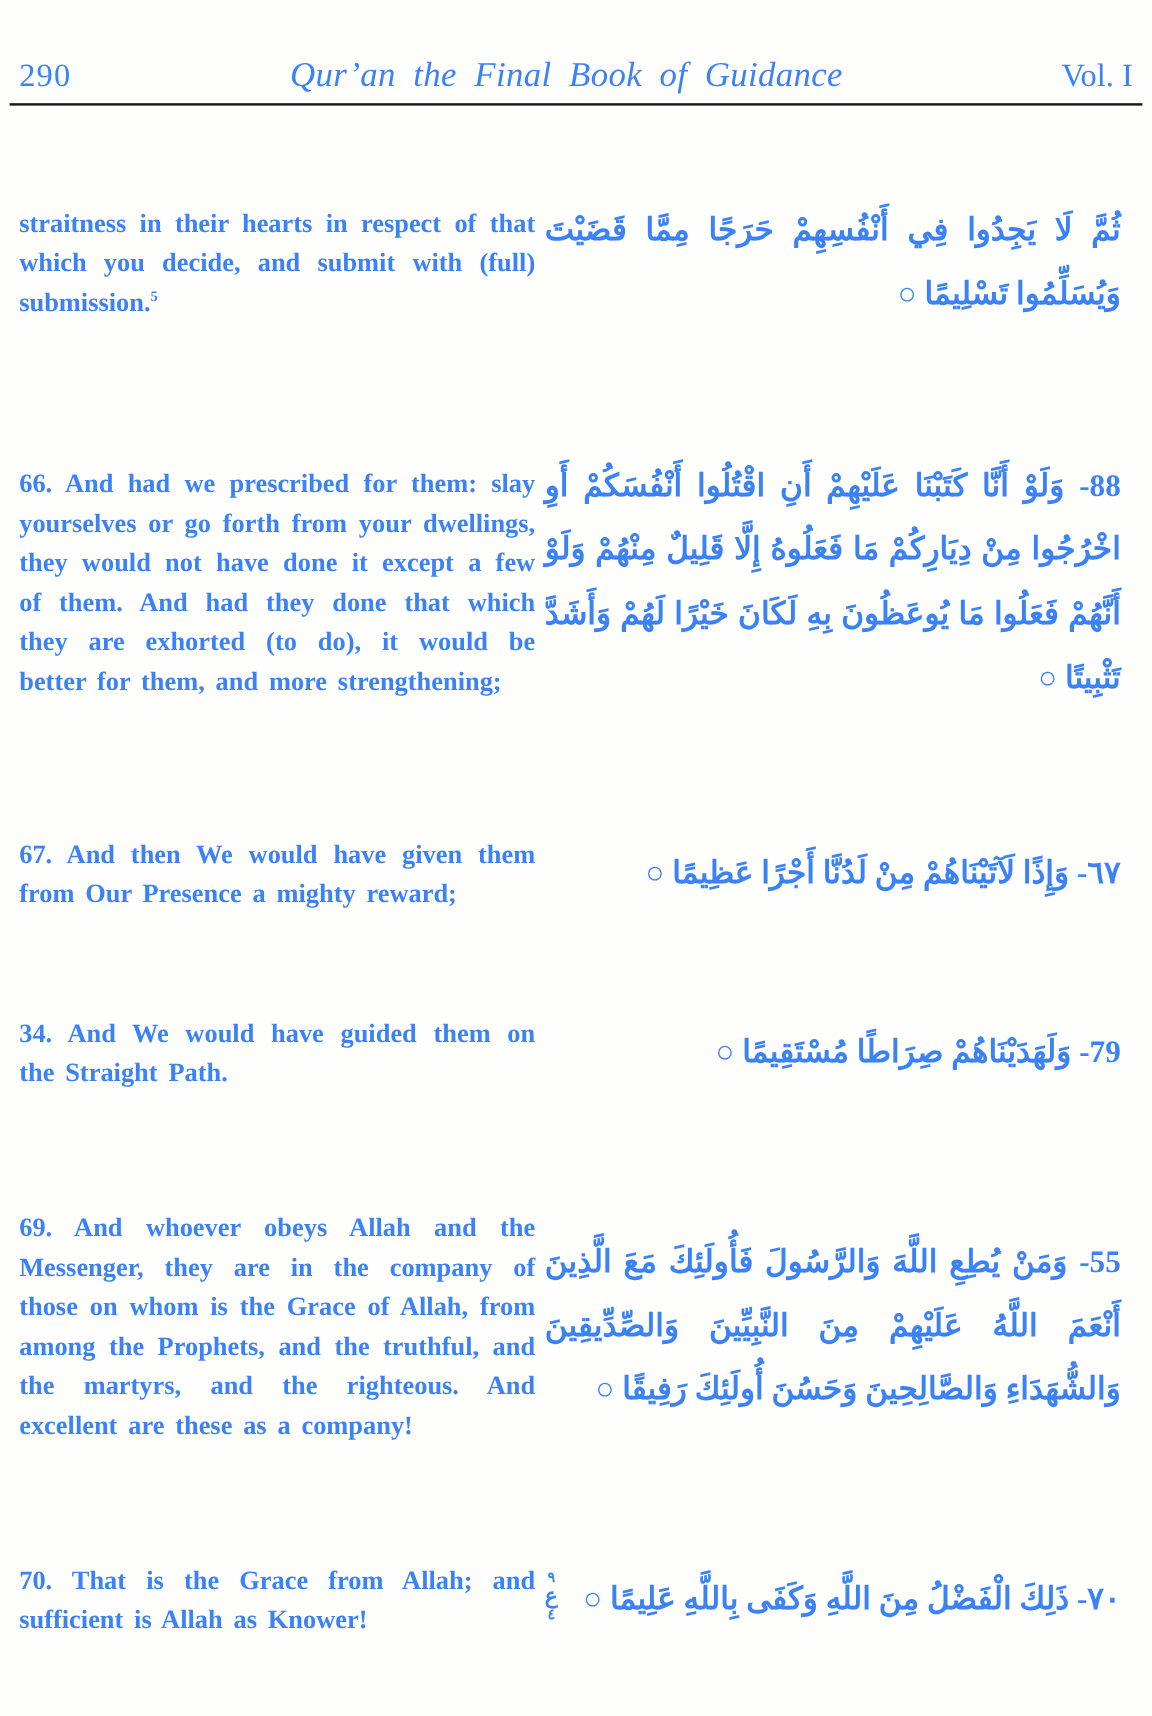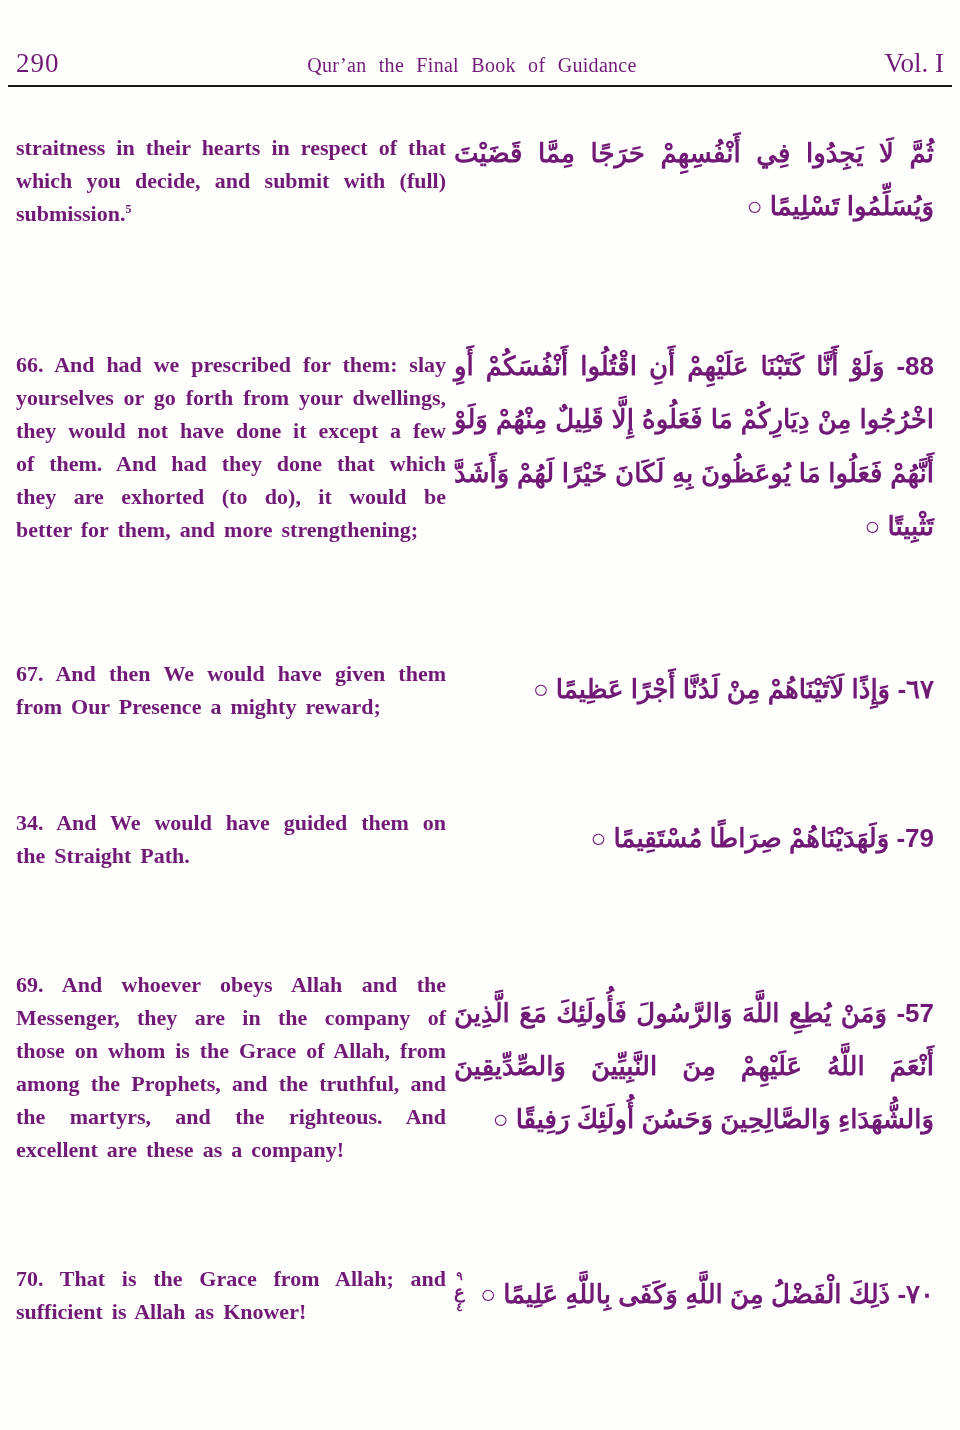--- a/index.html
+++ b/index.html
@@ -2,37 +2,37 @@
 <html><head>
 <meta charset="utf-8">
 <style>
   html, body { margin: 0; padding: 0; background: #ffffff; }
   .page {
     position: relative;
     width: 960px;
     height: 1430px;
     margin: 0 auto;
     background: #fefefd;
-    color: #701a75;
+    color: #3b82f6;
     font-family: "Liberation Serif", "DejaVu Serif", serif;
     overflow: hidden;
   }
   
   .header {
     display: flex;
     justify-content: space-between;
     align-items: baseline;
     padding: 8px 16px 6px 16px;
   }
   .page-num  { font-size: 27px; letter-spacing: 1px; }
-  .book-title { font-size: 20px; word-spacing: 7px; letter-spacing: .3px; }
+  .book-title { font-size: 29px; font-style: italic; word-spacing: 7px; letter-spacing: .3px; }
   .volume    { font-size: 27px; margin-top: 40px; }
   .rule { border: none; border-top: 2px solid #161616; margin: 0 8px; }
   
-  .content { padding: 14px 10px 0 16px; }
+  .content { padding: 14px 10px 0 16px; margin-top: 37px; }
   .verse-row {
     display: flex;
     align-items: center;
     margin-bottom: 38px;
   }
   .row-1 { min-height: 138px; }
   .row-2 { min-height: 298px; justify-content: center; }
   .row-3 { min-height: 112px; }
   .row-4 { min-height: 72px; }
   .row-5 { min-height: 270px; }
@@ -44,21 +44,21 @@
     font-size: 22px;
     line-height: 1.5;
     text-align: justify;
     word-spacing: 3.5px;
   }
   .eng sup { font-size: 0.55em; line-height: 0; }
   .ar {
     flex: 1;
     direction: rtl;
     unicode-bidi: embed;
-    font-family: Liberation Sans, sans-serif;
+    font-family: Liberation Serif, serif;
     font-size: 26px;
     font-weight: bold;
     line-height: 2.05;
     text-align: justify;
     padding: 0 16px 0 8px;
   }
   .ruku {
     float: left;
     display: inline-flex;
     flex-direction: column;
@@ -99,21 +99,21 @@
       <p class="ar">٦٧- وَإِذًا لَآتَيْنَاهُمْ مِنْ لَدُنَّا أَجْرًا عَظِيمًا ○</p>
     </div>
 
     <div class="verse-row row-4">
       <p class="eng">34. And We would have guided them on the Straight Path.</p>
       <p class="ar">79- وَلَهَدَيْنَاهُمْ صِرَاطًا مُسْتَقِيمًا ○</p>
     </div>
 
     <div class="verse-row row-5">
       <p class="eng">69. And whoever obeys Allah and the Messenger, they are in the company of those on whom is the Grace of Allah, from among the Prophets, and the truthful, and the martyrs, and the righteous. And excellent are these as a company!</p>
-      <p class="ar">57- وَمَنْ يُطِعِ اللَّهَ وَالرَّسُولَ فَأُولَئِكَ مَعَ الَّذِينَ أَنْعَمَ اللَّهُ عَلَيْهِمْ مِنَ النَّبِيِّينَ وَالصِّدِّيقِينَ وَالشُّهَدَاءِ وَالصَّالِحِينَ وَحَسُنَ أُولَئِكَ رَفِيقًا ○</p>
+      <p class="ar">55- وَمَنْ يُطِعِ اللَّهَ وَالرَّسُولَ فَأُولَئِكَ مَعَ الَّذِينَ أَنْعَمَ اللَّهُ عَلَيْهِمْ مِنَ النَّبِيِّينَ وَالصِّدِّيقِينَ وَالشُّهَدَاءِ وَالصَّالِحِينَ وَحَسُنَ أُولَئِكَ رَفِيقًا ○</p>
     </div>
 
     <div class="verse-row row-6">
       <p class="eng">70. That is the Grace from Allah; and sufficient is Allah as Knower!</p>
       <p class="ar">
         <span class="ruku">
             <span>٩</span>
             <span class="ain">ع</span>
             <span>٤</span>
           </span><span>٧٠- ذَلِكَ الْفَضْلُ مِنَ اللَّهِ وَكَفَى بِاللَّهِ عَلِيمًا ○</span>

